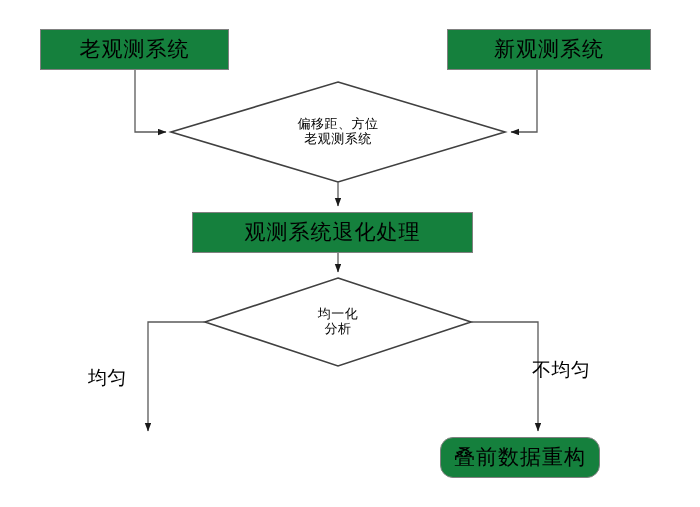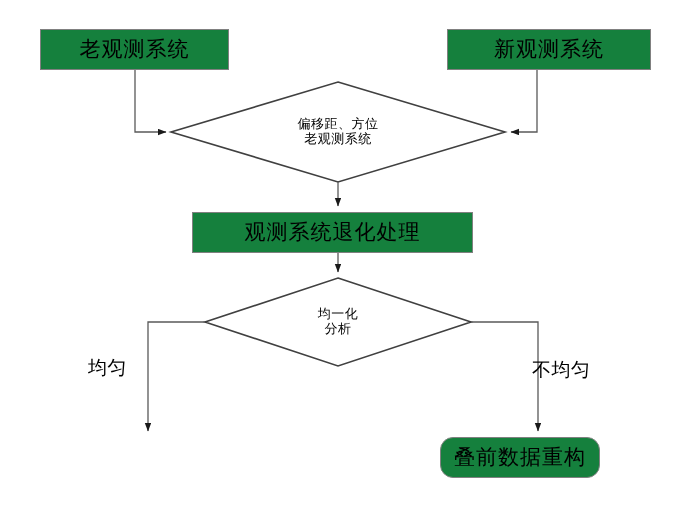--- a/index.html
+++ b/index.html
@@ -121,21 +121,21 @@
   <div class="diamond-label" style="left:171px; top:82px; width:334px; height:100px;">
     <span class="dl-line">偏移距、方位</span>
     <span class="dl-line">老观测系统</span>
   </div>
 
   <div class="diamond-label" style="left:205px; top:278px; width:266px; height:88px;">
     <span class="dl-line">均一化</span>
     <span class="dl-line">分析</span>
   </div>
 
-  <div class="edge-label" style="left:88px; top:355px;font-family:Liberation Serif, serif;">
+  <div class="edge-label" style="left:88px; top:365px;font-family:Liberation Serif, serif;">
     <span>均匀</span>
   </div>
 
   <div class="edge-label" style="left:532px; top:357px;">
     <span>不均匀</span>
   </div>
 
 </div>
 
 </body></html>

